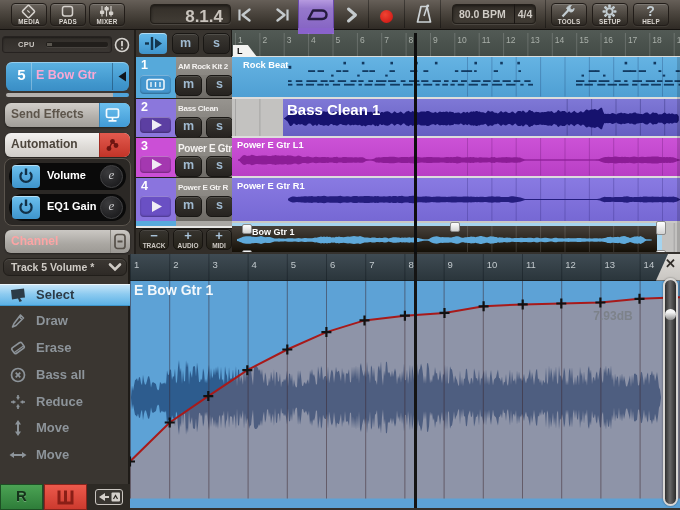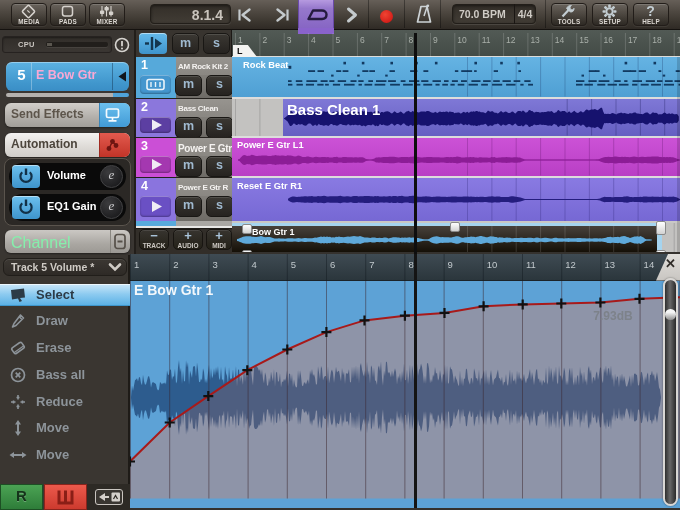--- a/index.html
+++ b/index.html
@@ -29,21 +29,21 @@
 <svg class="abs" style="left:89px;top:3px;" width="36" height="23" viewBox="0 0 36 23">
       <g stroke="#d6d2cd" stroke-width="1.1" fill="#d6d2cd">
         <path d="M13,3 V13.5 M17.5,3 V13.5 M22,3 V13.5"></path>
         <rect x="11.5" y="8" width="3.2" height="2.4" rx="0.4"></rect>
         <rect x="16" y="4.5" width="3.2" height="2.4" rx="0.4"></rect>
         <rect x="20.5" y="9" width="3.2" height="2.4" rx="0.4"></rect>
       </g>
     </svg>
 <div class="abs" style="left:83px;top:17.5px;width:48px;text-align:center;font-size:6.3px;font-weight:bold;color:#dbd7d2;letter-spacing:0.2px;">MIXER</div>
 <div class="abs" style="left:150px;top:4px;width:81px;height:20px;background:linear-gradient(#332e28,#413c35);border:1px solid #221e19;border-radius:4px;box-shadow:inset 0 1px 3px rgba(0,0,0,0.5),0 1px 0 rgba(255,255,255,0.1);"></div>
-<div class="abs" style="left:150px;top:6.5px;width:73px;text-align:right;font-size:14px;font-weight:bold;color:#c9c4bd;padding-left:24px;">8.1.4</div>
+<div class="abs" style="left:150px;top:6.5px;width:73px;text-align:right;font-size:17px;font-weight:bold;color:#c9c4bd;padding-left:24px;">8.1.4</div>
 
 <svg class="abs" style="left:235px;top:7px;" width="20" height="16" viewBox="0 0 20 16">
  <path d="M4.5,2.5 V13.5" stroke="#c4cacd" stroke-width="2.2"></path>
  <path d="M14.5,2.5 L7.5,8 L14.5,13.5" stroke="#c4cacd" stroke-width="2.4" fill="none" stroke-linecap="round" stroke-linejoin="round"></path>
 </svg>
 <svg class="abs" style="left:272px;top:7px;" width="20" height="16" viewBox="0 0 20 16">
  <path d="M15.5,2.5 V13.5" stroke="#c4cacd" stroke-width="2.2"></path>
  <path d="M5.5,2.5 L12.5,8 L5.5,13.5" stroke="#c4cacd" stroke-width="2.4" fill="none" stroke-linecap="round" stroke-linejoin="round"></path>
 </svg>
 
@@ -60,21 +60,21 @@
     <div class="abs" style="left:440px;top:0;width:1px;height:28px;background:rgba(0,0,0,0.35);"></div>
     <div class="abs" style="left:545px;top:0;width:1px;height:28px;background:rgba(0,0,0,0.35);"></div>
     <div class="abs" style="left:380px;top:10px;width:13px;height:13px;border-radius:50%;background:radial-gradient(circle at 40% 35%,#f04432,#c81010);"></div>
 <svg class="abs" style="left:413px;top:4px;" width="22" height="21" viewBox="0 0 22 21">
  <path d="M8,2.5 L14,2.5 L17.5,18 L4.5,18 Z" fill="none" stroke="#cdd3d6" stroke-width="1.7" stroke-linejoin="round"></path>
  <path d="M11,12 L14.5,1.5" stroke="#cdd3d6" stroke-width="1.5"></path>
  <circle cx="14.8" cy="1.8" r="1.4" fill="#cdd3d6"></circle>
 </svg>
 
 <div class="abs" style="left:452px;top:4px;width:84px;height:20px;background:linear-gradient(#332e28,#413c35);border:1px solid #221e19;border-radius:4px;box-shadow:inset 0 1px 3px rgba(0,0,0,0.5),0 1px 0 rgba(255,255,255,0.1);"></div>
-<div class="abs" style="left:459px;top:8px;font-size:10.5px;font-weight:bold;color:#cfcbc5;">70.0 BPM</div>
+<div class="abs" style="left:459px;top:8px;font-size:10.5px;font-weight:bold;color:#cfcbc5;">80.0 BPM</div>
 <div class="abs" style="left:514px;top:4px;width:1px;height:20px;background:#1a1613;"></div>
 <div class="abs" style="left:515px;top:8px;width:20px;text-align:center;font-size:10.5px;font-weight:bold;color:#cfcbc5;">4/4</div>
 
 <div class="abs" style="left:551px;top:3px;width:36px;height:23px;border:1px solid #221d19;border-radius:4px;background:linear-gradient(rgba(255,255,255,0.07),rgba(255,255,255,0.02) 50%,rgba(0,0,0,0.14));box-shadow:inset 0 1px 0 rgba(255,255,255,0.14),0 1px 0 rgba(255,255,255,0.06);"></div>
 <svg class="abs" style="left:551px;top:3px;" width="36" height="23" viewBox="0 0 36 23">
       <g stroke="#c3cdd2" fill="#c3cdd2">
         <path d="M11.5,13.5 L18,6.5" stroke-width="2.2" fill="none"></path>
         <path d="M15.5,5.5 C16,3.5 18.5,2 20.5,2.5 L19,4 L19.5,6.5 L22,6.8 L23,5.2 C23.5,7.5 21.5,9.5 19.5,9 L17.5,7.5 Z" stroke-width="0.8"></path>
       </g>
     </svg>
@@ -157,21 +157,21 @@
 <div class="abs" style="left:9px;top:194px;width:117px;height:27px;background:#0a0a0a;border-radius:13.5px;"></div>
 <div class="abs" style="left:12px;top:196px;width:28px;height:23px;border-radius:4px;background:linear-gradient(#6cc0ee,#3e94cc);box-shadow:inset 0 1px 0 rgba(255,255,255,0.5);"></div>
 <svg class="abs" style="left:12px;top:196px;" width="28" height="23" viewBox="0 0 28 23">
  <path d="M 10.2,7.2 A 5.6,5.6 0 1 0 17.8,7.2" fill="none" stroke="#123148" stroke-width="2.2"></path>
  <path d="M14,3.5 V10" stroke="#123148" stroke-width="2.4"></path>
 </svg>
 <div class="abs" style="left:47px;top:200px;font-size:11px;font-weight:bold;color:#fff;">EQ1 Gain</div>
 <div class="abs" style="left:100px;top:196px;width:23px;height:23px;border-radius:50%;background:radial-gradient(circle at 35% 30%,#3c3c3e,#131315);border:1px solid #434345;"></div>
 <div class="abs" style="left:100px;top:198px;width:23px;text-align:center;font-size:13px;font-style:italic;font-family:'Liberation Serif',serif;color:#cfcfd1;">e</div>
 <div class="abs" style="left:5px;top:230px;width:125px;height:23px;border-radius:6px;background:linear-gradient(#cbc8c4,#aaa7a2 60%,#9c9994);box-shadow:0 1px 2px rgba(0,0,0,0.4);"></div>
-<div class="abs" style="left:11px;top:234px;font-size:16px;font-weight:normal;color:#86efac;">Channel</div>
+<div class="abs" style="left:11px;top:234px;font-size:12px;font-weight:bold;color:#fca5a5;">Channel</div>
 <div class="abs" style="left:110px;top:230px;width:1px;height:23px;background:#8a8781;"></div>
 <svg class="abs" style="left:113px;top:233px;" width="14" height="17" viewBox="0 0 14 17">
  <rect x="2" y="1.5" width="10" height="14" rx="2.5" fill="none" stroke="#565049" stroke-width="1.7"></rect>
  <path d="M4.5,8.5 H9.5" stroke="#565049" stroke-width="2"></path>
 </svg>
 <div class="abs" style="left:136px;top:30px;width:96px;height:225px;background:#38342f;border-right:1px solid #1c1916;"></div>
 <div class="abs" style="left:139px;top:33px;width:28px;height:21px;border-radius:4px;background:linear-gradient(#64baea,#3e94cc);box-shadow:inset 0 1px 0 rgba(255,255,255,0.5);"></div>
 <svg class="abs" style="left:139px;top:33px;" width="28" height="21" viewBox="0 0 28 21">
  <path d="M6,10.5 H10" stroke="#14364e" stroke-width="2.4"></path>
  <path d="M13,4 V17" stroke="#14364e" stroke-width="2.4"></path>
@@ -527,21 +527,21 @@
         <path d="M369.0,0 V43" stroke="rgba(30,25,100,0.25)" stroke-width="1"></path>
         <path d="M393.4,0 V43" stroke="rgba(30,25,100,0.25)" stroke-width="1"></path>
         <path d="M417.8,0 V43" stroke="rgba(30,25,100,0.25)" stroke-width="1"></path>
         <path d="M442.2,0 V43" stroke="rgba(30,25,100,0.25)" stroke-width="1"></path>
       </svg>
     </div>
     <svg class="abs" style="left:232px;top:178px;" width="448" height="43" viewBox="232 178 448 43">
       <polygon points="288.0,198.7 289.5,197.8 291.0,197.1 292.5,196.4 294.0,196.5 295.5,196.7 297.0,196.9 298.5,196.7 300.0,196.8 301.5,196.5 303.0,196.4 304.5,196.2 306.0,196.3 307.5,196.5 309.0,196.3 310.5,196.3 312.0,196.1 313.5,196.5 315.0,196.5 316.5,196.6 318.0,196.1 319.5,196.2 321.0,196.2 322.5,195.9 324.0,195.8 325.5,195.9 327.0,196.5 328.5,196.4 330.0,196.3 331.5,196.2 333.0,196.2 334.5,196.3 336.0,196.3 337.5,196.2 339.0,196.0 340.5,195.8 342.0,196.2 343.5,196.4 345.0,196.6 346.5,196.2 348.0,196.2 349.5,196.4 351.0,196.7 352.5,196.2 354.0,195.9 355.5,196.1 357.0,196.1 358.5,196.5 360.0,196.2 361.5,196.3 363.0,196.2 364.5,196.1 366.0,196.1 367.5,195.9 369.0,196.0 370.5,196.3 372.0,196.2 373.5,196.5 375.0,196.1 376.5,196.2 378.0,196.1 379.5,196.5 381.0,196.4 382.5,196.6 384.0,196.3 385.5,196.6 387.0,196.4 388.5,196.2 390.0,196.1 391.5,196.4 393.0,196.1 394.5,196.1 396.0,196.0 397.5,196.6 399.0,196.1 400.5,195.9 402.0,195.8 403.5,196.3 405.0,196.6 406.5,196.4 408.0,196.5 409.5,196.1 411.0,196.1 412.5,195.7 414.0,195.7 415.5,196.1 417.0,196.5 418.5,196.8 420.0,196.8 421.5,196.7 423.0,196.4 424.5,196.4 426.0,196.2 427.5,196.6 429.0,196.6 430.5,196.8 432.0,196.9 433.5,196.7 435.0,196.7 436.5,196.4 438.0,196.5 439.5,196.6 441.0,196.8 442.5,196.7 444.0,196.7 445.5,196.7 447.0,197.0 448.5,196.8 450.0,196.8 451.5,196.6 453.0,196.5 454.5,196.5 456.0,196.6 457.5,196.7 459.0,196.7 460.5,196.7 462.0,196.7 463.5,196.6 465.0,196.5 466.5,196.6 468.0,196.5 469.5,196.7 471.0,196.5 472.5,196.8 474.0,196.8 475.5,197.0 477.0,196.8 478.5,196.9 480.0,196.7 481.5,196.7 483.0,196.7 484.5,196.9 486.0,196.9 487.5,196.8 489.0,196.5 490.5,196.4 492.0,196.2 493.5,196.5 495.0,196.7 496.5,196.6 498.0,196.4 499.5,196.4 501.0,196.9 502.5,196.9 504.0,196.9 505.5,196.9 507.0,197.0 508.5,196.9 510.0,196.6 511.5,196.3 513.0,196.3 514.5,196.5 516.0,196.7 517.5,196.9 519.0,197.2 520.5,197.6 522.0,198.1 523.5,198.6 525.0,199.0 526.5,199.2 528.0,199.2 529.5,199.2 531.0,199.2 532.5,199.2 534.0,199.2 535.5,199.2 537.0,199.2 538.5,199.2 540.0,199.2 541.5,199.2 543.0,199.2 544.5,199.2 546.0,199.2 547.5,199.2 549.0,199.2 550.5,199.2 552.0,199.2 553.5,199.2 555.0,199.2 556.5,199.2 558.0,199.2 559.5,199.2 561.0,199.2 562.5,199.2 564.0,199.2 565.5,199.2 567.0,199.2 568.5,199.2 570.0,199.2 571.5,199.2 573.0,199.2 574.5,199.2 576.0,199.2 577.5,199.2 579.0,199.2 580.5,199.2 582.0,199.2 583.5,199.2 585.0,199.2 586.5,199.2 588.0,199.2 589.5,199.2 591.0,199.2 592.5,199.2 594.0,199.2 595.5,199.2 597.0,199.1 598.5,198.8 600.0,198.4 601.5,197.7 603.0,197.3 604.5,196.8 606.0,196.9 607.5,196.9 609.0,197.1 610.5,197.1 612.0,197.3 613.5,197.2 615.0,197.0 616.5,196.9 618.0,196.9 619.5,197.0 621.0,196.9 622.5,196.9 624.0,196.5 625.5,196.6 627.0,196.3 628.5,196.6 630.0,196.9 631.5,197.1 633.0,197.2 634.5,197.1 636.0,197.1 637.5,197.0 639.0,196.9 640.5,196.8 642.0,196.9 643.5,196.6 645.0,196.5 646.5,196.4 648.0,196.8 649.5,196.7 651.0,196.7 652.5,196.6 654.0,196.7 655.5,196.7 657.0,196.7 658.5,196.7 660.0,196.9 661.5,196.7 663.0,196.5 664.5,196.7 666.0,196.7 667.5,196.9 669.0,196.8 670.5,196.8 672.0,196.7 673.5,196.6 675.0,196.9 676.5,197.3 678.0,198.1 679.5,198.8 679.5,200.2 678.0,200.9 676.5,201.7 675.0,202.1 673.5,202.4 672.0,202.3 670.5,202.2 669.0,202.2 667.5,202.1 666.0,202.3 664.5,202.3 663.0,202.5 661.5,202.3 660.0,202.1 658.5,202.3 657.0,202.3 655.5,202.3 654.0,202.3 652.5,202.4 651.0,202.3 649.5,202.3 648.0,202.2 646.5,202.6 645.0,202.5 643.5,202.4 642.0,202.1 640.5,202.2 639.0,202.1 637.5,202.0 636.0,201.9 634.5,201.9 633.0,201.8 631.5,201.9 630.0,202.1 628.5,202.4 627.0,202.7 625.5,202.4 624.0,202.5 622.5,202.1 621.0,202.1 619.5,202.0 618.0,202.1 616.5,202.1 615.0,202.0 613.5,201.8 612.0,201.7 610.5,201.9 609.0,201.9 607.5,202.1 606.0,202.1 604.5,202.2 603.0,201.7 601.5,201.3 600.0,200.6 598.5,200.2 597.0,199.9 595.5,199.8 594.0,199.8 592.5,199.8 591.0,199.8 589.5,199.8 588.0,199.8 586.5,199.8 585.0,199.8 583.5,199.8 582.0,199.8 580.5,199.8 579.0,199.8 577.5,199.8 576.0,199.8 574.5,199.8 573.0,199.8 571.5,199.8 570.0,199.8 568.5,199.8 567.0,199.8 565.5,199.8 564.0,199.8 562.5,199.8 561.0,199.8 559.5,199.8 558.0,199.8 556.5,199.8 555.0,199.8 553.5,199.8 552.0,199.8 550.5,199.8 549.0,199.8 547.5,199.8 546.0,199.8 544.5,199.8 543.0,199.8 541.5,199.8 540.0,199.8 538.5,199.8 537.0,199.8 535.5,199.8 534.0,199.8 532.5,199.8 531.0,199.8 529.5,199.8 528.0,199.8 526.5,199.8 525.0,200.0 523.5,200.4 522.0,200.9 520.5,201.4 519.0,201.8 517.5,202.1 516.0,202.3 514.5,202.5 513.0,202.7 511.5,202.7 510.0,202.4 508.5,202.1 507.0,202.0 505.5,202.1 504.0,202.1 502.5,202.1 501.0,202.1 499.5,202.6 498.0,202.6 496.5,202.4 495.0,202.3 493.5,202.5 492.0,202.8 490.5,202.6 489.0,202.5 487.5,202.2 486.0,202.1 484.5,202.1 483.0,202.3 481.5,202.3 480.0,202.3 478.5,202.1 477.0,202.2 475.5,202.0 474.0,202.2 472.5,202.2 471.0,202.5 469.5,202.3 468.0,202.5 466.5,202.4 465.0,202.5 463.5,202.4 462.0,202.3 460.5,202.3 459.0,202.3 457.5,202.3 456.0,202.4 454.5,202.5 453.0,202.5 451.5,202.4 450.0,202.2 448.5,202.2 447.0,202.0 445.5,202.3 444.0,202.3 442.5,202.3 441.0,202.2 439.5,202.4 438.0,202.5 436.5,202.6 435.0,202.3 433.5,202.3 432.0,202.1 430.5,202.2 429.0,202.4 427.5,202.4 426.0,202.8 424.5,202.6 423.0,202.6 421.5,202.3 420.0,202.2 418.5,202.2 417.0,202.5 415.5,202.9 414.0,203.3 412.5,203.3 411.0,202.9 409.5,202.9 408.0,202.5 406.5,202.6 405.0,202.4 403.5,202.7 402.0,203.2 400.5,203.1 399.0,202.9 397.5,202.4 396.0,203.0 394.5,202.9 393.0,202.9 391.5,202.6 390.0,202.9 388.5,202.8 387.0,202.6 385.5,202.4 384.0,202.7 382.5,202.4 381.0,202.6 379.5,202.5 378.0,202.9 376.5,202.8 375.0,202.9 373.5,202.5 372.0,202.8 370.5,202.7 369.0,203.0 367.5,203.1 366.0,202.9 364.5,202.9 363.0,202.8 361.5,202.7 360.0,202.8 358.5,202.5 357.0,202.9 355.5,202.9 354.0,203.1 352.5,202.8 351.0,202.3 349.5,202.6 348.0,202.8 346.5,202.8 345.0,202.4 343.5,202.6 342.0,202.8 340.5,203.2 339.0,203.0 337.5,202.8 336.0,202.7 334.5,202.7 333.0,202.8 331.5,202.8 330.0,202.7 328.5,202.6 327.0,202.5 325.5,203.1 324.0,203.2 322.5,203.1 321.0,202.8 319.5,202.8 318.0,202.9 316.5,202.4 315.0,202.5 313.5,202.5 312.0,202.9 310.5,202.7 309.0,202.7 307.5,202.5 306.0,202.7 304.5,202.8 303.0,202.6 301.5,202.5 300.0,202.2 298.5,202.3 297.0,202.1 295.5,202.3 294.0,202.5 292.5,202.6 291.0,201.9 289.5,201.2 288.0,200.3" fill="#241d7e"></polygon>
       <path d="M288,199.5 H680" stroke="#241d7e" stroke-width="1.2"></path>
     </svg>
-    <div class="abs" style="left:237px;top:180.5px;font-size:9.3px;font-weight:bold;color:#fff;">Reset E Gtr R1</div>
+    <div class="abs" style="left:237px;top:180.5px;font-size:9.3px;font-weight:bold;color:#fff;">Power E Gtr R1</div>
     <div class="abs" style="left:232px;top:221px;width:448px;height:1.5px;background:#c9c8c6;"></div>
     <div class="abs" style="left:232px;top:222.5px;width:430px;height:3px;background:#a5d4ef;"></div>
     <div class="abs" style="left:232px;top:225.5px;width:425px;height:26.5px;background:linear-gradient(#47413b,#151007);overflow:hidden;">
       <svg class="abs" style="left:232px;top:0;" width="425" height="26.5" viewBox="0 0 425 26.5">
         <path d="M3.5,0 V26.5" stroke="rgba(255,255,255,0.14)" stroke-width="1"></path>
         <path d="M27.9,0 V26.5" stroke="rgba(255,255,255,0.14)" stroke-width="1"></path>
         <path d="M52.2,0 V26.5" stroke="rgba(255,255,255,0.14)" stroke-width="1"></path>
         <path d="M76.6,0 V26.5" stroke="rgba(255,255,255,0.14)" stroke-width="1"></path>
         <path d="M101.0,0 V26.5" stroke="rgba(255,255,255,0.14)" stroke-width="1"></path>
         <path d="M125.4,0 V26.5" stroke="rgba(255,255,255,0.14)" stroke-width="1"></path>

